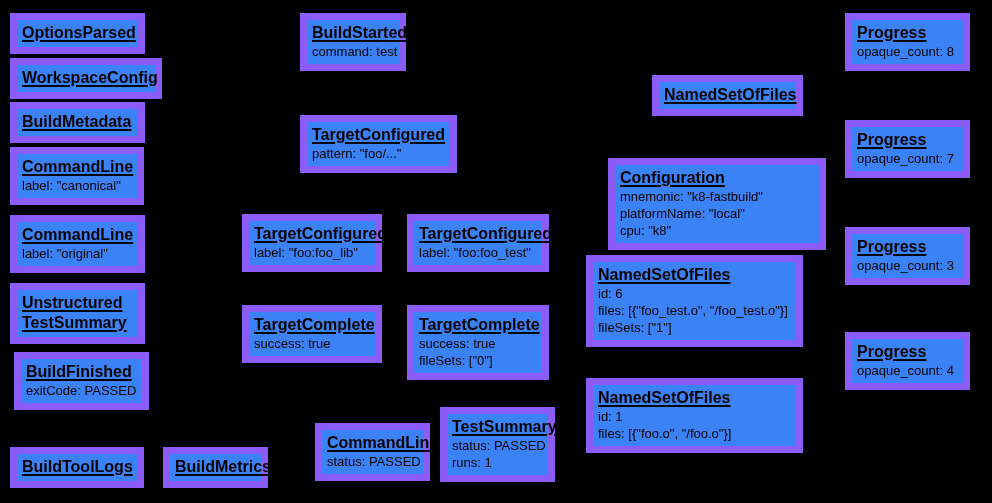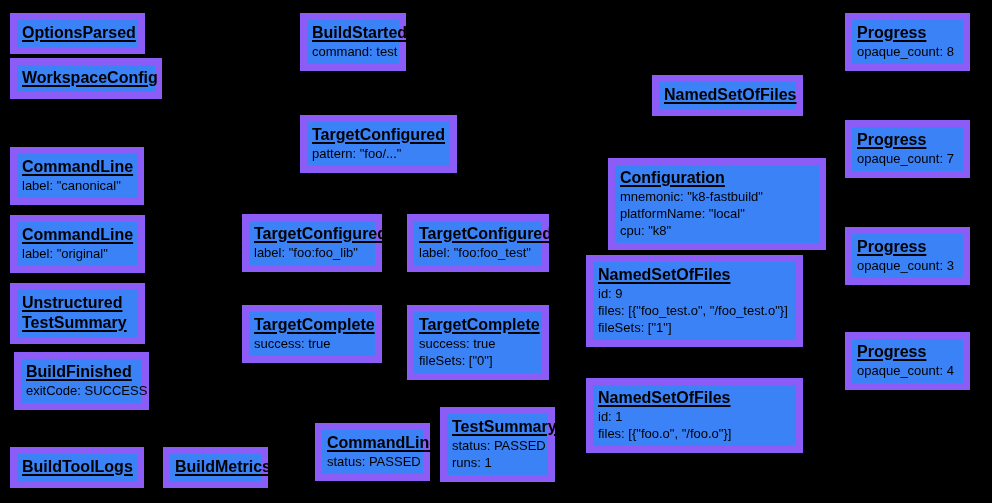--- a/index.html
+++ b/index.html
@@ -40,39 +40,42 @@
 <div class="canvas">
 
   <div class="node" style="left:10px;top:13px;width:135px">
     <div class="node-title">OptionsParsed</div>
   </div>
 
   <div class="node" style="left:10px;top:58px;width:152px">
     <div class="node-title">WorkspaceConfig</div>
   </div>
 
+  <div class="node" style="left:10px;top:102px;width:135px">
+    <div class="node-title">BuildMetadata</div>
+  </div>
 
   <div class="node" style="left:10px;top:147px;width:134px">
     <div class="node-title">CommandLine</div>
     <div class="node-field">label: "canonical"</div>
   </div>
 
   <div class="node" style="left:10px;top:215px;width:135px">
     <div class="node-title">CommandLine</div>
     <div class="node-field">label: "original"</div>
   </div>
 
   <div class="node" style="left:10px;top:283px;width:135px">
     <div class="node-title">Unstructured
 TestSummary</div>
   </div>
 
   <div class="node" style="left:14px;top:352px;width:135px">
     <div class="node-title">BuildFinished</div>
-    <div class="node-field">exitCode: SUCCESS</div>
+    <div class="node-field">exitCode: PASSED</div>
   </div>
 
   <div class="node" style="left:163px;top:447px;width:105px">
     <div class="node-title">BuildMetrics</div>
   </div>
 
   <div class="node" style="left:10px;top:447px;width:134px">
     <div class="node-title">BuildToolLogs</div>
   </div>
 
@@ -124,21 +127,21 @@
 
   <div class="node" style="left:608px;top:158px;width:218px">
     <div class="node-title">Configuration</div>
     <div class="node-field">mnemonic: "k8-fastbuild"</div>
     <div class="node-field">platformName: "local"</div>
     <div class="node-field">cpu: "k8"</div>
   </div>
 
   <div class="node" style="left:586px;top:255px;width:217px">
     <div class="node-title">NamedSetOfFiles</div>
-    <div class="node-field">id: 9</div>
+    <div class="node-field">id: 6</div>
     <div class="node-field">files: [{"foo_test.o", "/foo_test.o"}]</div>
     <div class="node-field">fileSets: ["1"]</div>
   </div>
 
   <div class="node" style="left:586px;top:378px;width:217px">
     <div class="node-title">NamedSetOfFiles</div>
     <div class="node-field">id: 1</div>
     <div class="node-field">files: [{"foo.o", "/foo.o"}]</div>
   </div>
 

